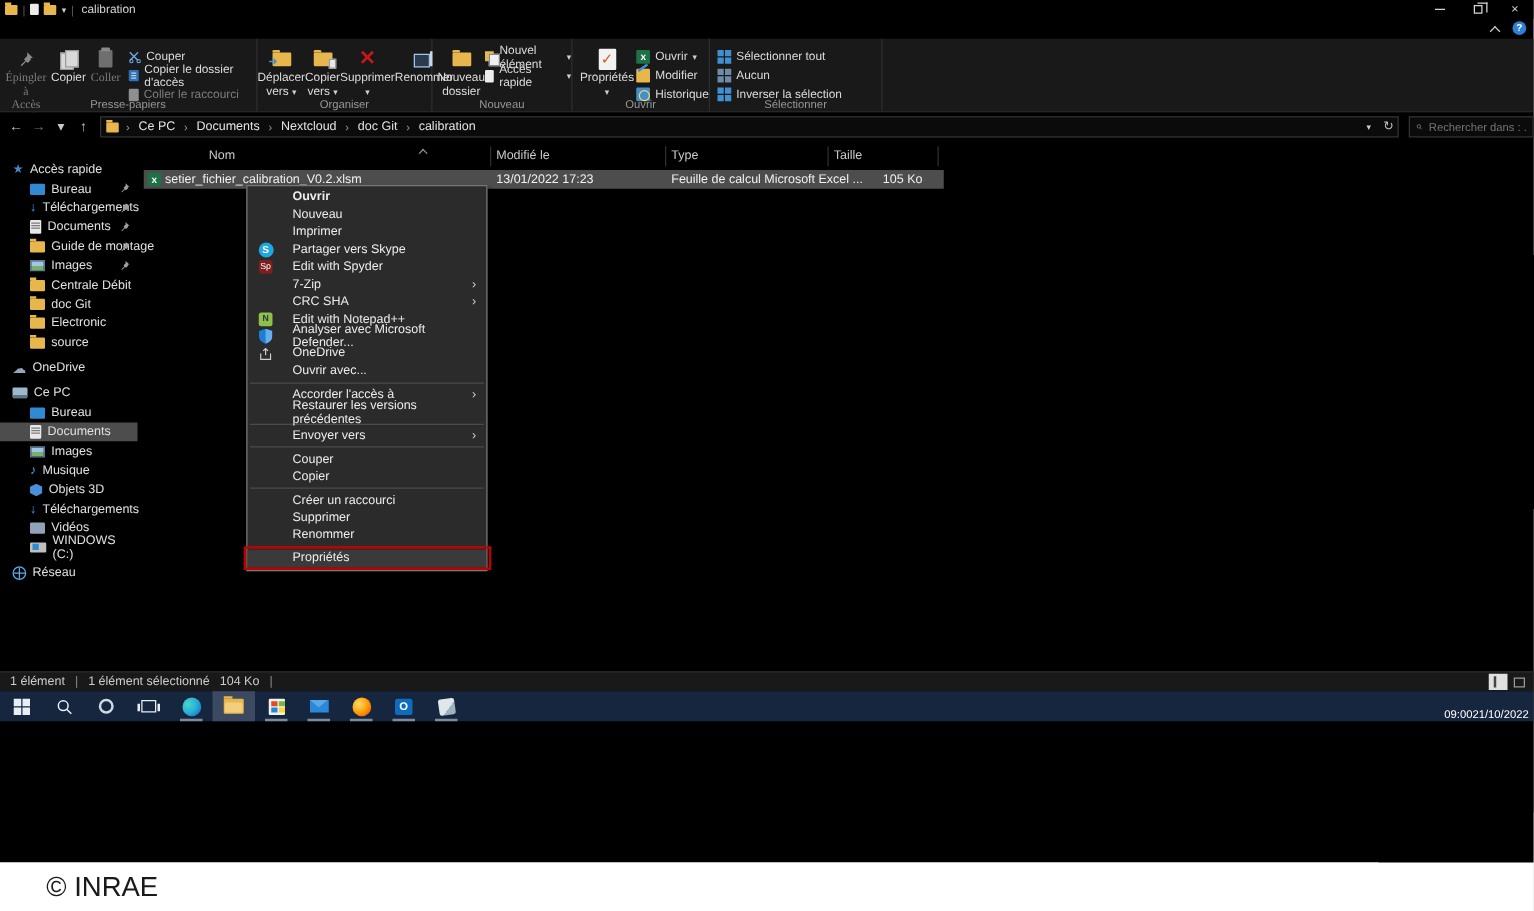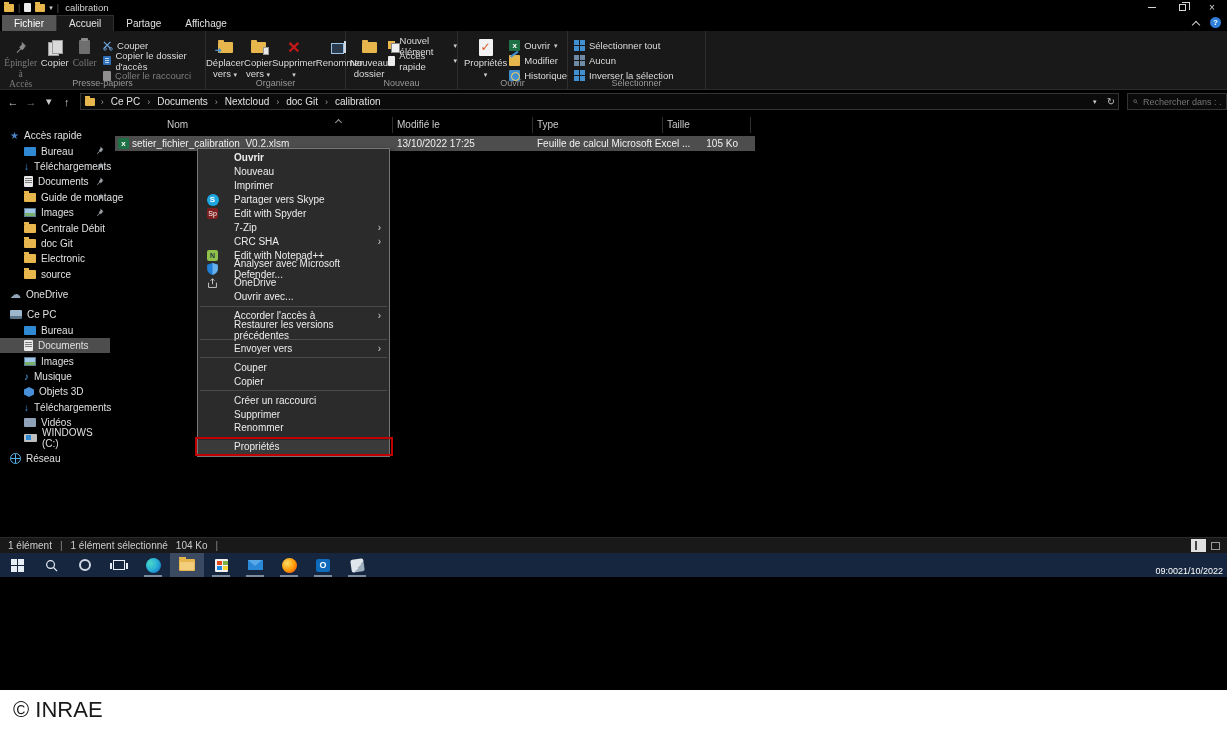--- a/index.html
+++ b/index.html
@@ -170,21 +170,21 @@
   .tb-store i:nth-child(3){background:#1e88e5;} .tb-store i:nth-child(4){background:#fdd835;}
   .tb-mail { width:15px; height:10px; background:#2b88d8; position:relative; }
   .tb-mail::before { content:""; position:absolute; left:0; top:0; border-left:7.5px solid transparent; border-right:7.5px solid transparent; border-top:6px solid #57a8e8; }
   .tb-firefox { width:15px; height:15px; border-radius:50%; background:radial-gradient(circle at 35% 35%, #ffe066 0%, #ff9500 55%, #e3392b 100%); }
   .tb-outlook { width:14px; height:13px; background:#0f6cbd; border-radius:2px; color:#fff; font-size:9px; font-weight:bold; display:flex; align-items:center; justify-content:center; }
   .tb-note { width:13px; height:13px; background:linear-gradient(135deg,#dfe6ec 60%,#9fb0bf 60%); border-radius:2px; transform:rotate(-8deg); }
   .tb-search-svg { width:13px; height:13px; }
   .tb-clock { position:absolute; right:4px; top:0; height:24px; display:flex; flex-direction:row; justify-content:center; align-items:flex-end; color:#fff; font-size:9px; line-height:11px; }
 
   
-  #credit { position:absolute; left:0; top:690px; width:1103px; height:39px; background:#fff; display:flex; align-items:center; }
+  #credit { position:absolute; left:0; top:690px; width:1103px; height:39px; background:#fff; display:flex; align-items:center;padding-left:24px; }
   #credit span { margin-left:13px; color:#1a1a1a; font-size:22px; }
 
   svg { display:block; }
 </style>
 </head>
 <body>
 
 <div id="screen">
 
   <div class="titlebar abs">
@@ -201,26 +201,20 @@
       <div class="wc">
           <span class="wc-min-bar"></span>
         </div>
       <div class="wc">
           <span class="wc-restore-box"></span>
         </div>
       <div class="wc">×</div>
     </div>
   </div>
 
-  <div class="tabrow abs">
-    <div class="tab fichier">Fichier</div>
-    <div class="tab active">Accueil</div>
-    <div class="tab">Partage</div>
-    <div class="tab">Affichage</div>
-  </div>
   <div class="ribbon-right">
     <span class="chev-up"></span>
     <span class="help-circle">?</span>
   </div>
 
   <div class="ribbon abs">
 
     <div class="rgroup" style="width:206px; padding-left:2px;">
       <div class="bigbtn disabled" style="width:44px;">
         <div class="bicon">
@@ -526,21 +520,21 @@
         <span style="left:427px;">Type</span>
         <span style="left:557px;">Taille</span>
         <i class="col-div" style="left:282px;"></i>
         <i class="col-div" style="left:422px;"></i>
         <i class="col-div" style="left:552px;"></i>
         <i class="col-div" style="left:640px;"></i>
       </div>
       <div class="filerow">
         <span class="ic-excel row">x</span>
         <span class="fname">setier_fichier_calibration_V0.2.xlsm</span>
-        <span class="fmod">13/10/2022 17:25</span>
+        <span class="fmod">13/01/2022 17:23</span>
         <span class="ftype">Feuille de calcul Microsoft Excel ...</span>
         <span class="fsize">105 Ko</span>
       </div>
     </div>
   </div>
 
   <div class="ctxmenu">
     <div class="mi bold">
         <span>Ouvrir</span>
       </div>

